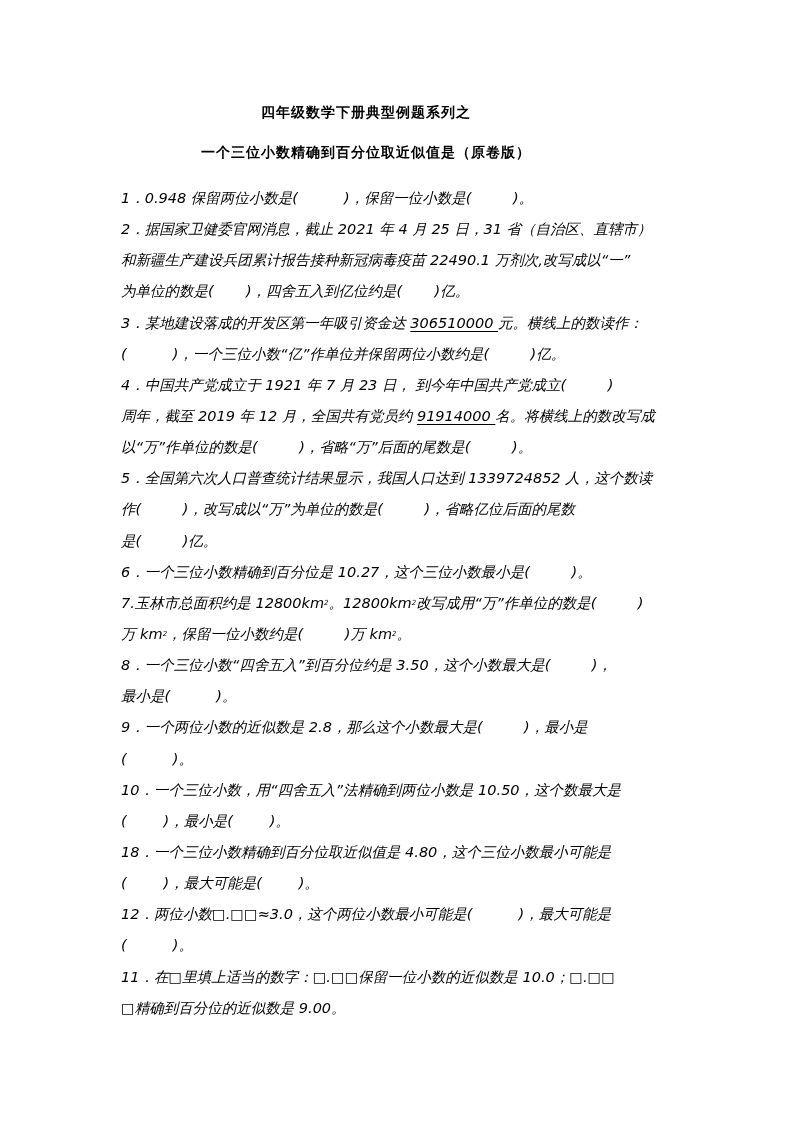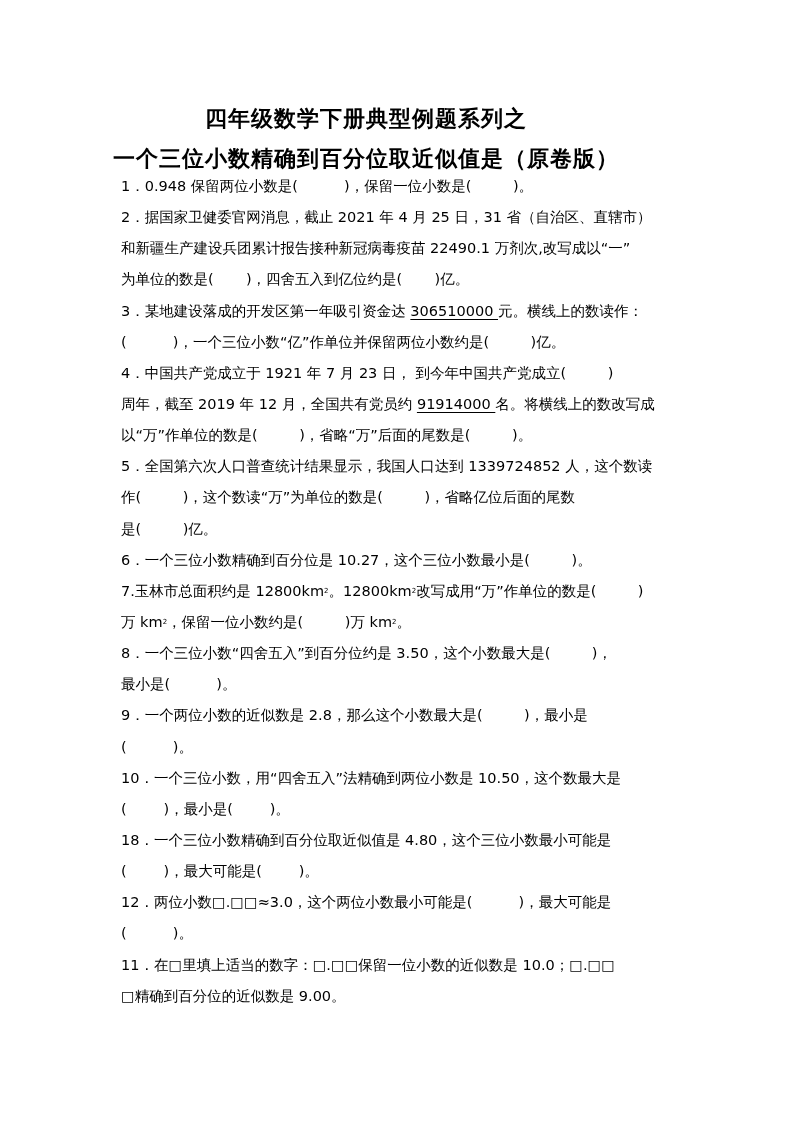--- a/index.html
+++ b/index.html
@@ -1,22 +1,22 @@
 <!DOCTYPE html>
 <html><head>
 <meta charset="utf-8">
 <style>
   html, body { margin: 0; padding: 0; background: #ffffff; }
   body { width: 793px; height: 1122px; position: relative; overflow: hidden;
          font-family: "DejaVu Sans", "Liberation Sans", sans-serif; color: #000; }
   .title { position: absolute; left: 0; width: 732px; text-align: center;
-           font-weight: bold; font-size: 22px; letter-spacing: 1px; }
+           font-weight: bold; font-size: 14px; letter-spacing: 1px; }
   .t1 { top: 104px; }
   .t2 { top: 144px; }
-  .body { position: absolute; left: 121px; top: 171px; width: 556px; }
+  .body { position: absolute; left: 121px; top: 183px; width: 556px; font-style: italic; }
   .line { height: 31.15px; line-height: 31px; font-size: 14.5px; white-space: nowrap;
           display: flex; justify-content: space-between; }
   .line.left { justify-content: flex-start; }
   .u { text-decoration: underline; text-underline-offset: 3px; }
   sup { font-size: 7px; vertical-align: 6px; }
   .seg { white-space: pre; }
 </style>
 </head>
 <body>
 
@@ -52,21 +52,21 @@
       <span class="seg u">91914000 </span>
       <span class="seg">名。将横线上的数改写成</span>
     </div>
   <div class="line left">
       <span class="seg">以“万”作单位的数是(         )，省略“万”后面的尾数是(         )。</span>
     </div>
   <div class="line left">
       <span class="seg">5．全国第六次人口普查统计结果显示，我国人口达到 1339724852 人，这个数读</span>
     </div>
   <div class="line left">
-      <span class="seg">作(         )，这个数读“万”为单位的数是(         )，省略亿位后面的尾数</span>
+      <span class="seg">作(         )，改写成以“万”为单位的数是(         )，省略亿位后面的尾数</span>
     </div>
   <div class="line left">
       <span class="seg">是(         )亿。</span>
     </div>
   <div class="line left">
       <span class="seg">6．一个三位小数精确到百分位是 10.27，这个三位小数最小是(         )。</span>
     </div>
   <div class="line left">
       <span class="seg">7.玉林市总面积约是 12800km</span>
       <sup>2</sup>

